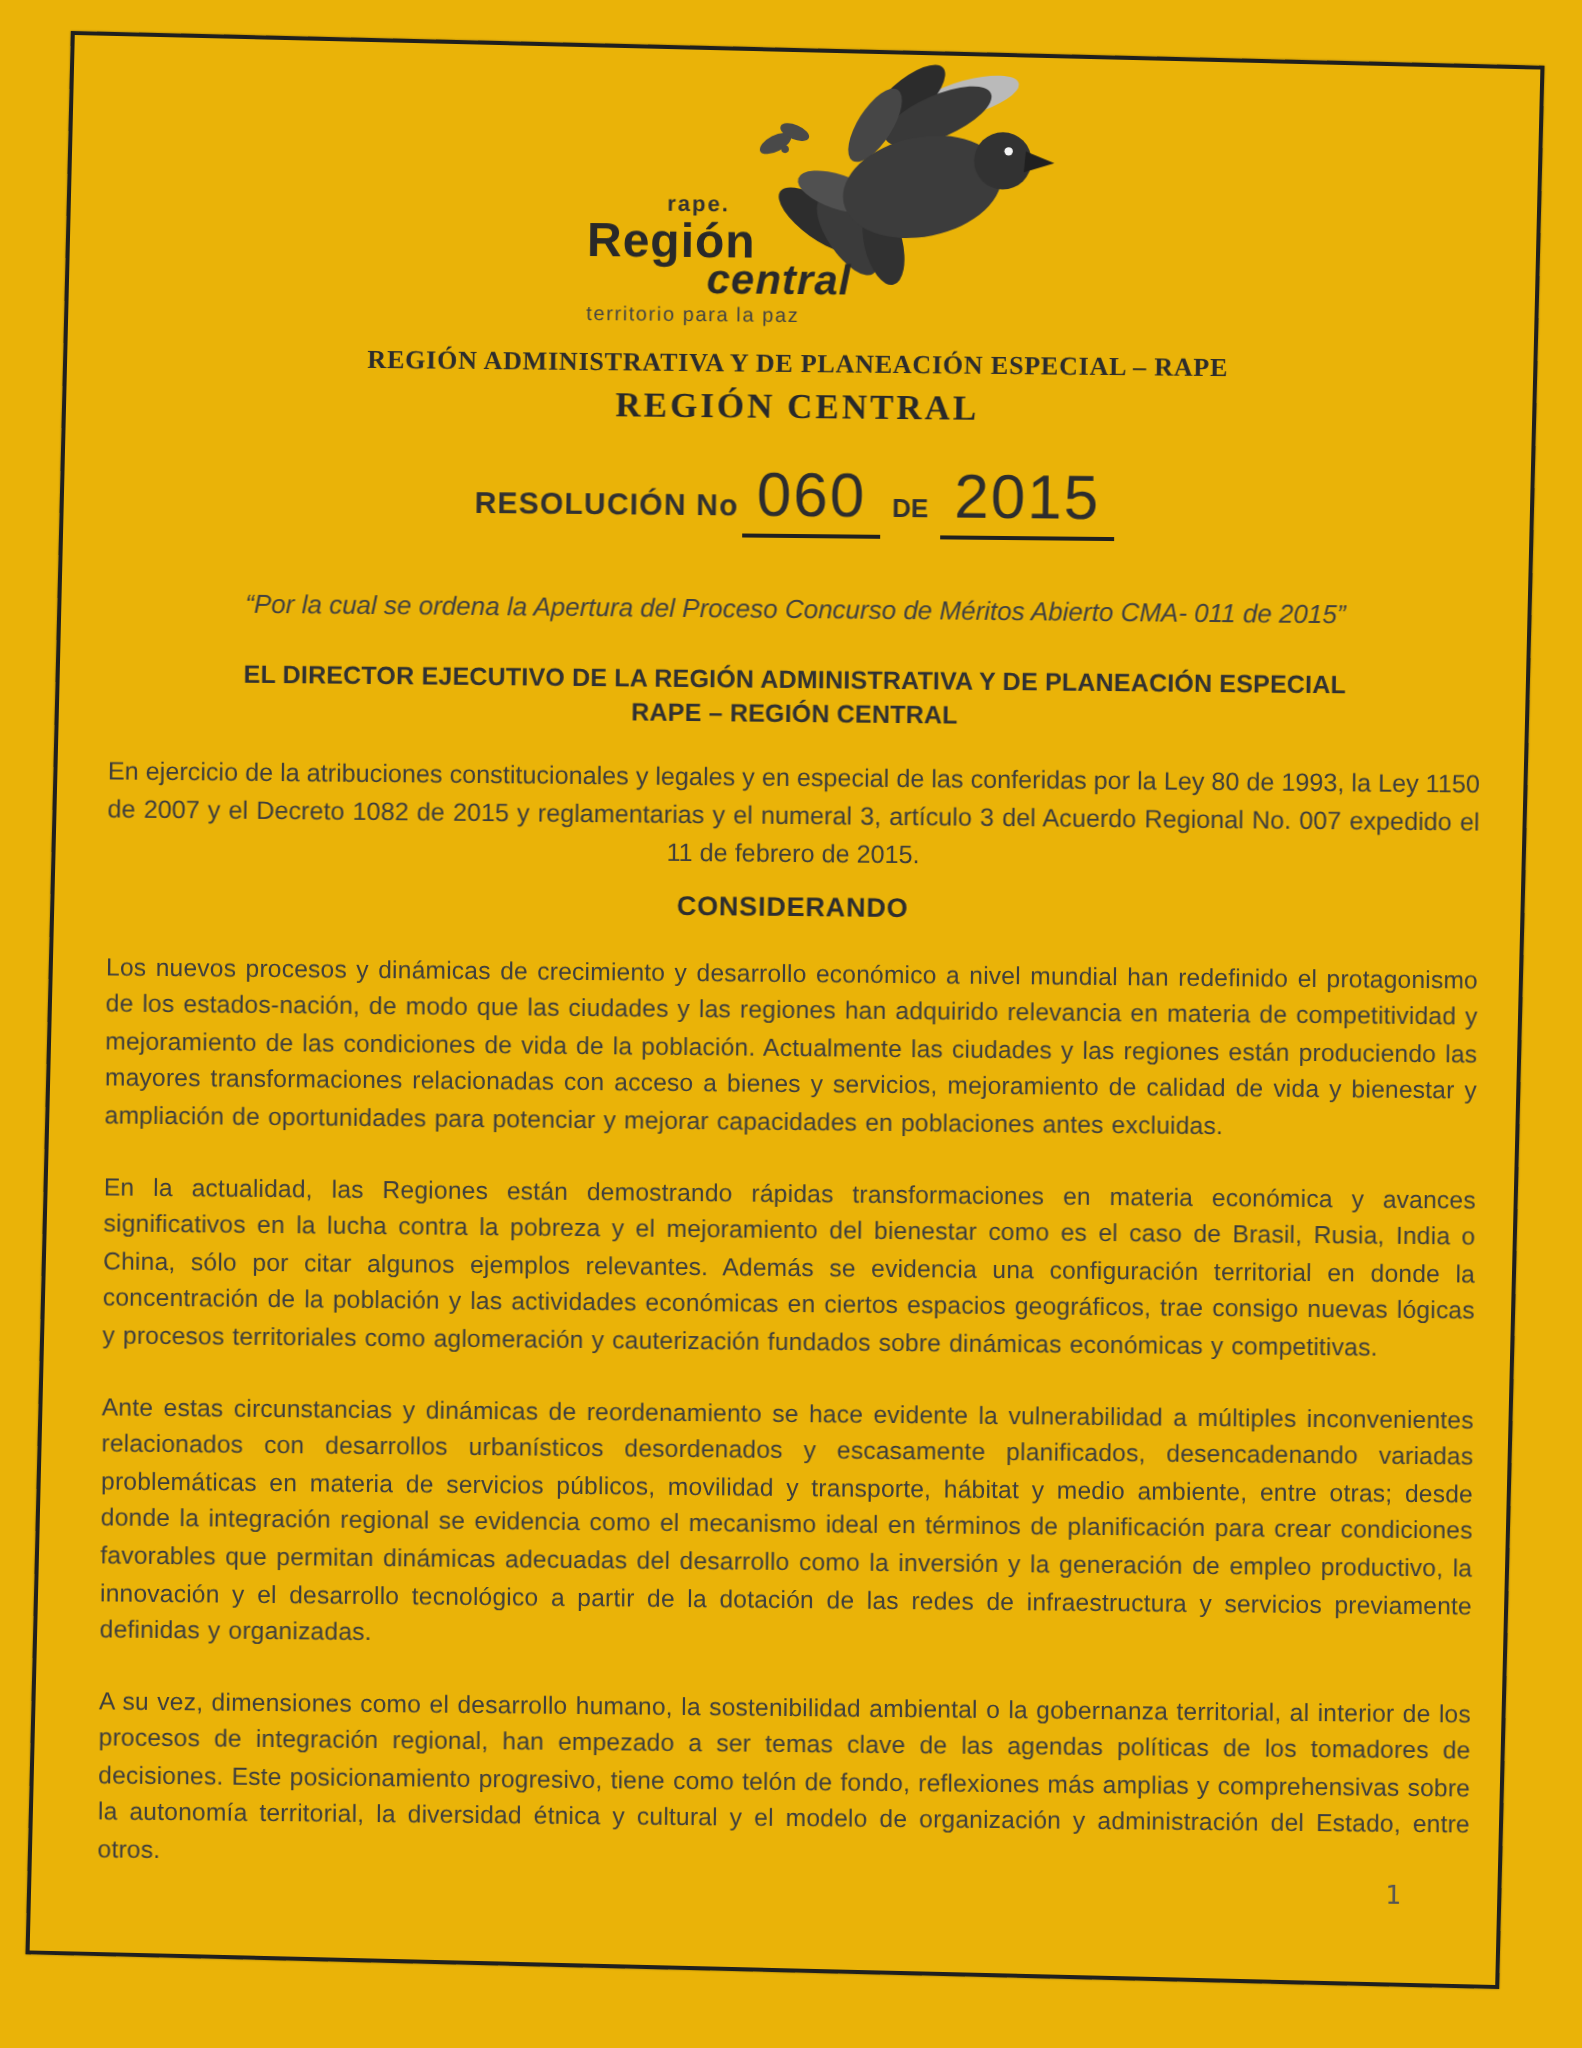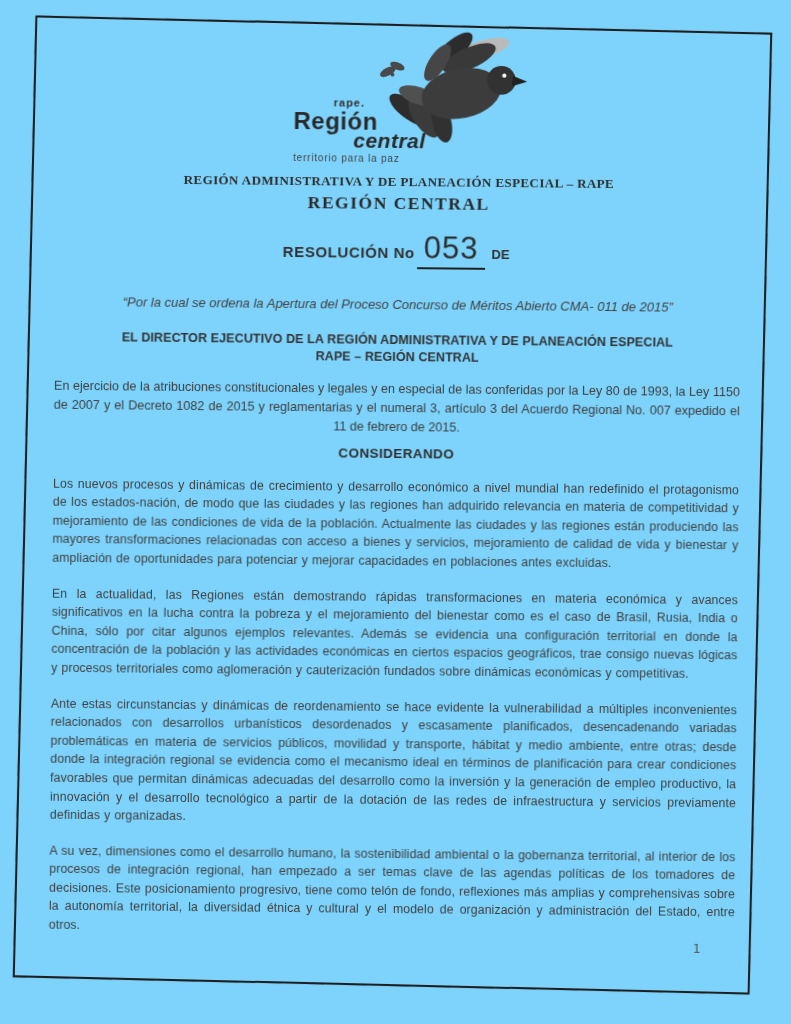--- a/index.html
+++ b/index.html
@@ -1,21 +1,21 @@
 <!DOCTYPE html>
 <html><head>
 <meta charset="utf-8">
 <style>
   html,body{margin:0;padding:0;background:#ffffff;}
   body{
     width:791px;height:1024px;position:relative;overflow:hidden;
     font-family:"Liberation Sans", sans-serif;
     -webkit-font-smoothing:antialiased;
   }
-  .scan{position:absolute;inset:0;background:#7dd3fc;}
+  .scan{position:absolute;inset:0;background:#eab308;}
 
   
   .frame{
     position:absolute;left:24px;top:24px;width:737px;height:962px;
     box-sizing:border-box;border:2.5px solid #1f1f1f;
     transform:rotate(1.35deg);
     box-shadow:0 0 1px rgba(0,0,0,.45);
   }
 
   
@@ -125,22 +125,23 @@
         <span class="logo-central">central</span>
         <span class="logo-tagline">territorio para la paz</span>
       </div>
     </div>
 
     <div class="h1">REGIÓN ADMINISTRATIVA Y DE PLANEACIÓN ESPECIAL – RAPE</div>
     <div class="h2">REGIÓN CENTRAL</div>
 
     <div class="res-row">
       <span class="res-label">RESOLUCIÓN No</span>
-      <span class="res-num">053</span>
+      <span class="res-num">060</span>
       <span class="res-de">DE</span>
+      <span class="res-num">2015</span>
     </div>
 
     <div class="quote">“Por la cual se ordena la Apertura del Proceso Concurso de Méritos Abierto CMA- 011 de 2015”</div>
 
     <div class="authority">
       <div>EL DIRECTOR EJECUTIVO DE LA REGIÓN ADMINISTRATIVA Y DE PLANEACIÓN ESPECIAL</div>
       <div>RAPE – REGIÓN CENTRAL</div>
     </div>
 
     <div class="preamble">En ejercicio de la atribuciones constitucionales y legales y en especial de las conferidas por la Ley 80 de 1993, la Ley 1150 de 2007 y el Decreto 1082 de 2015 y reglamentarias y el numeral 3, artículo 3 del Acuerdo Regional No. 007 expedido el 11 de febrero de 2015.</div>

